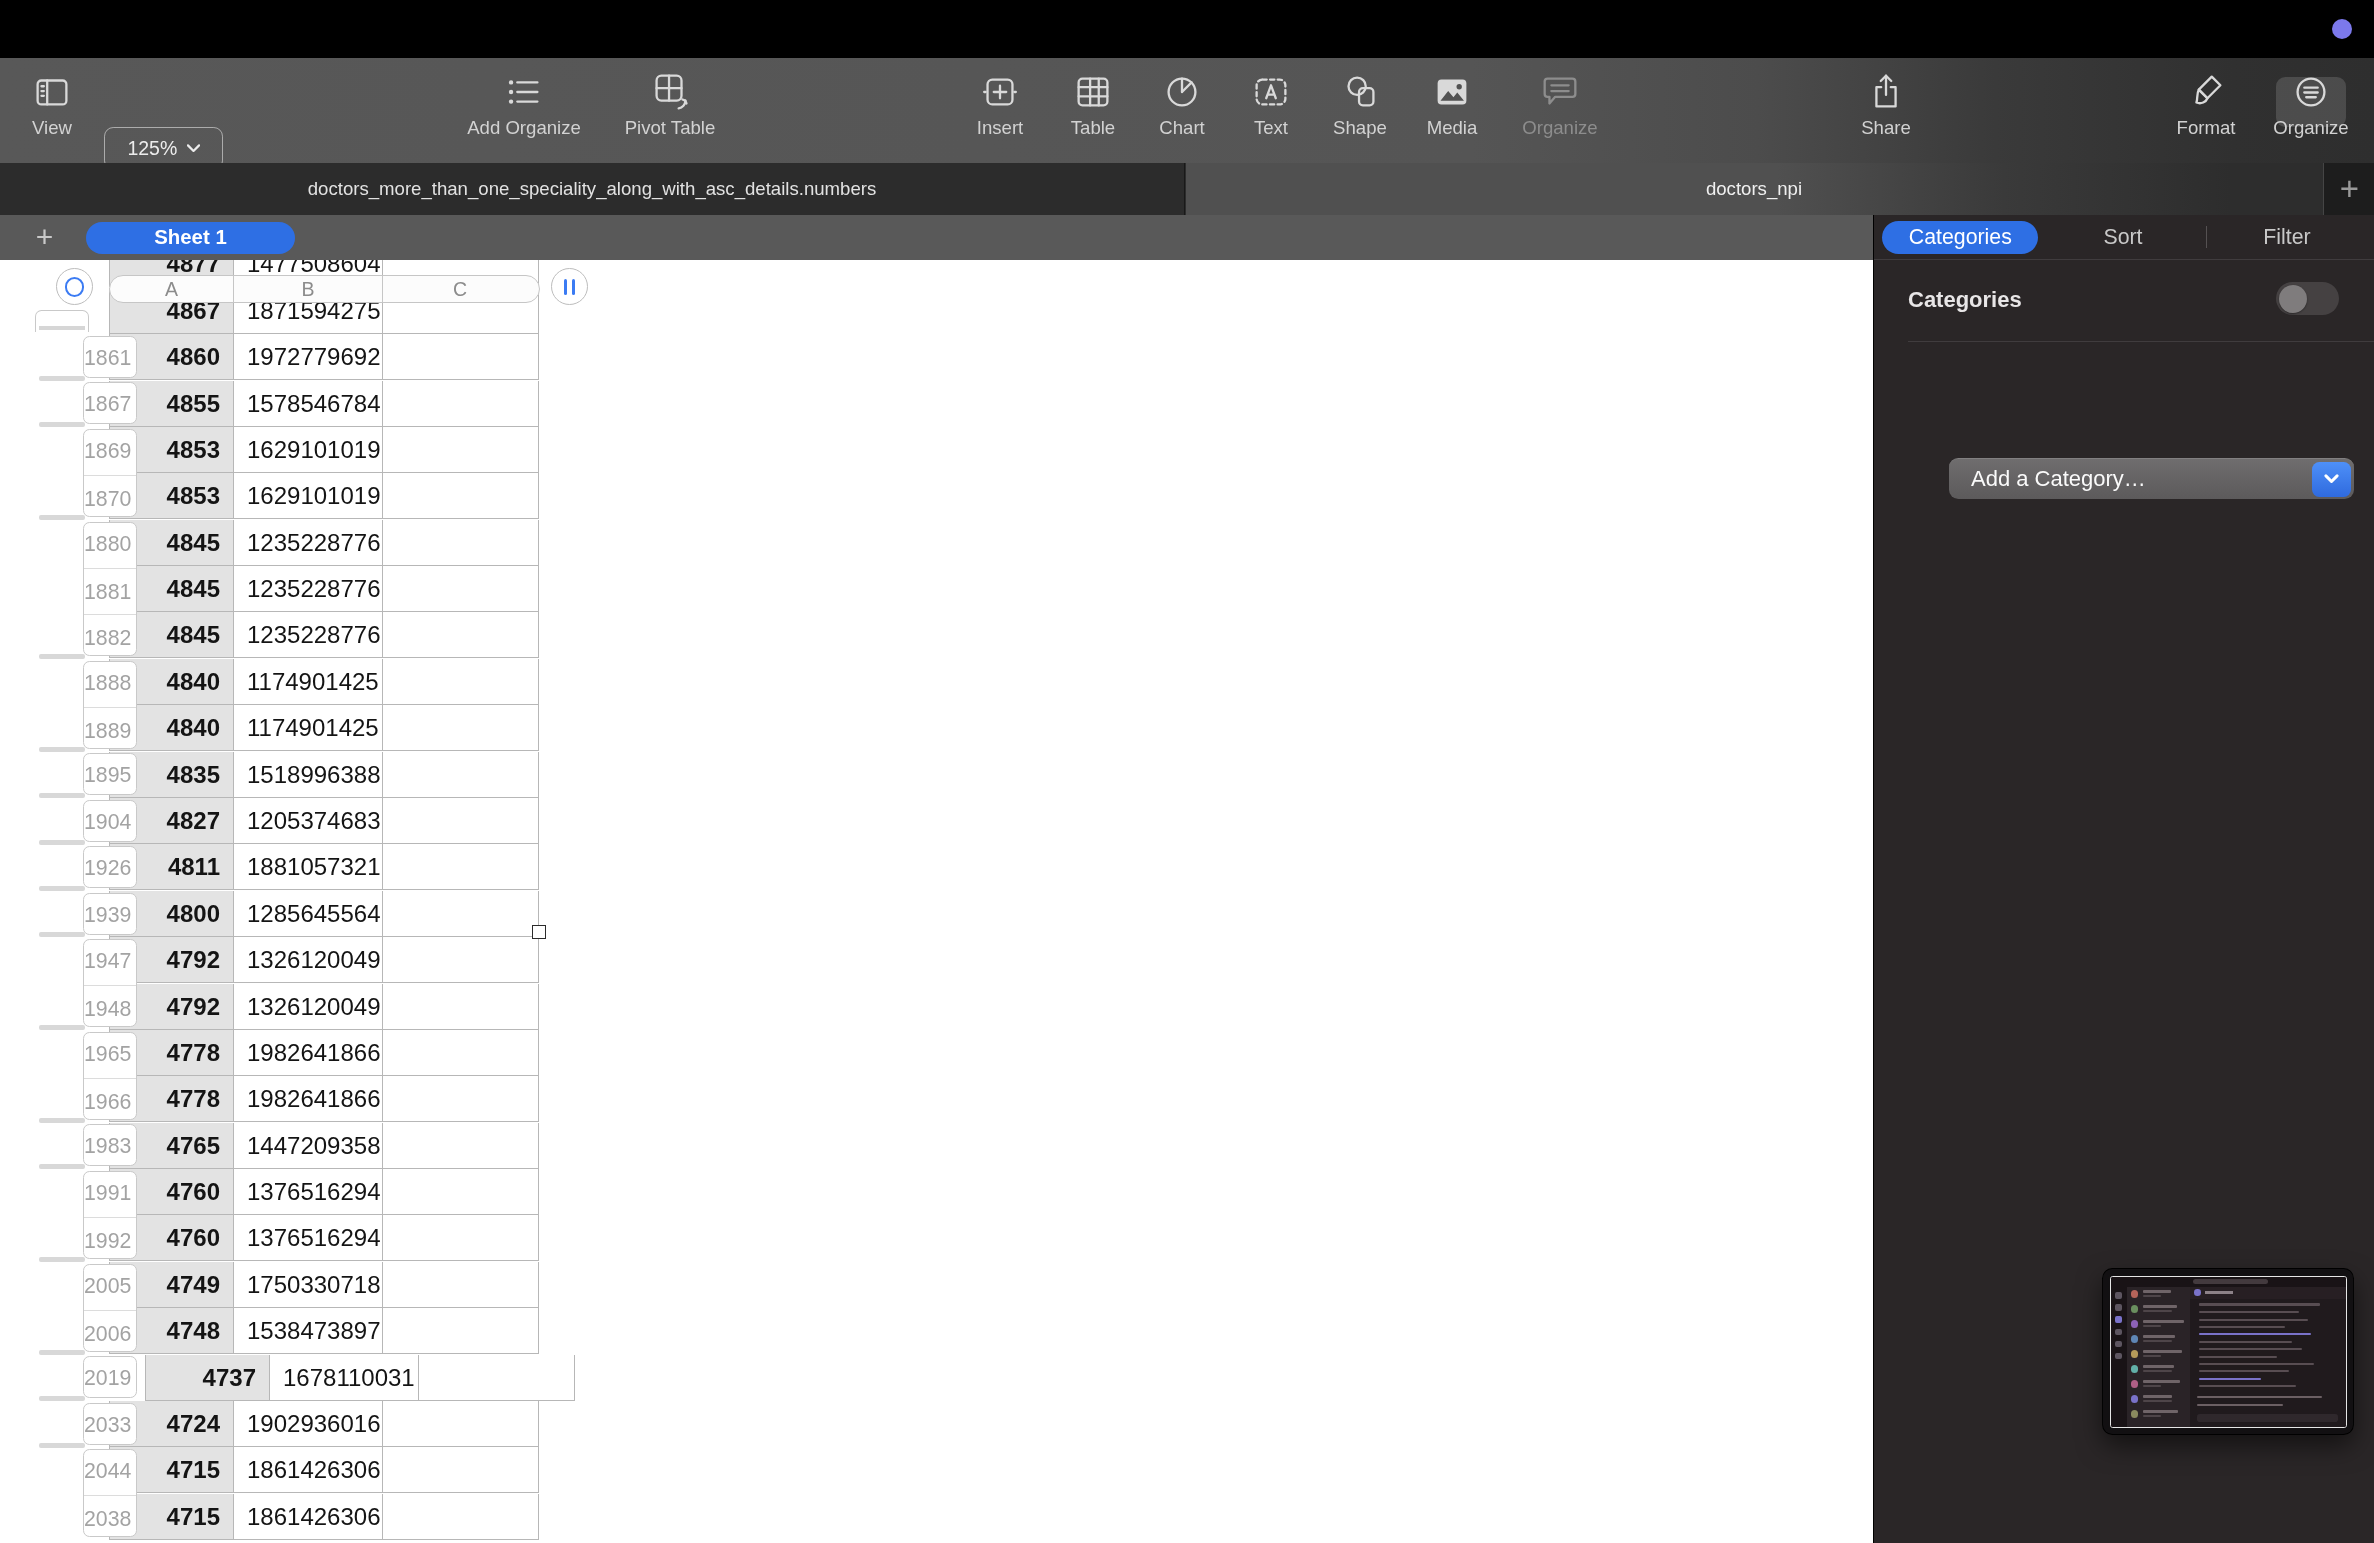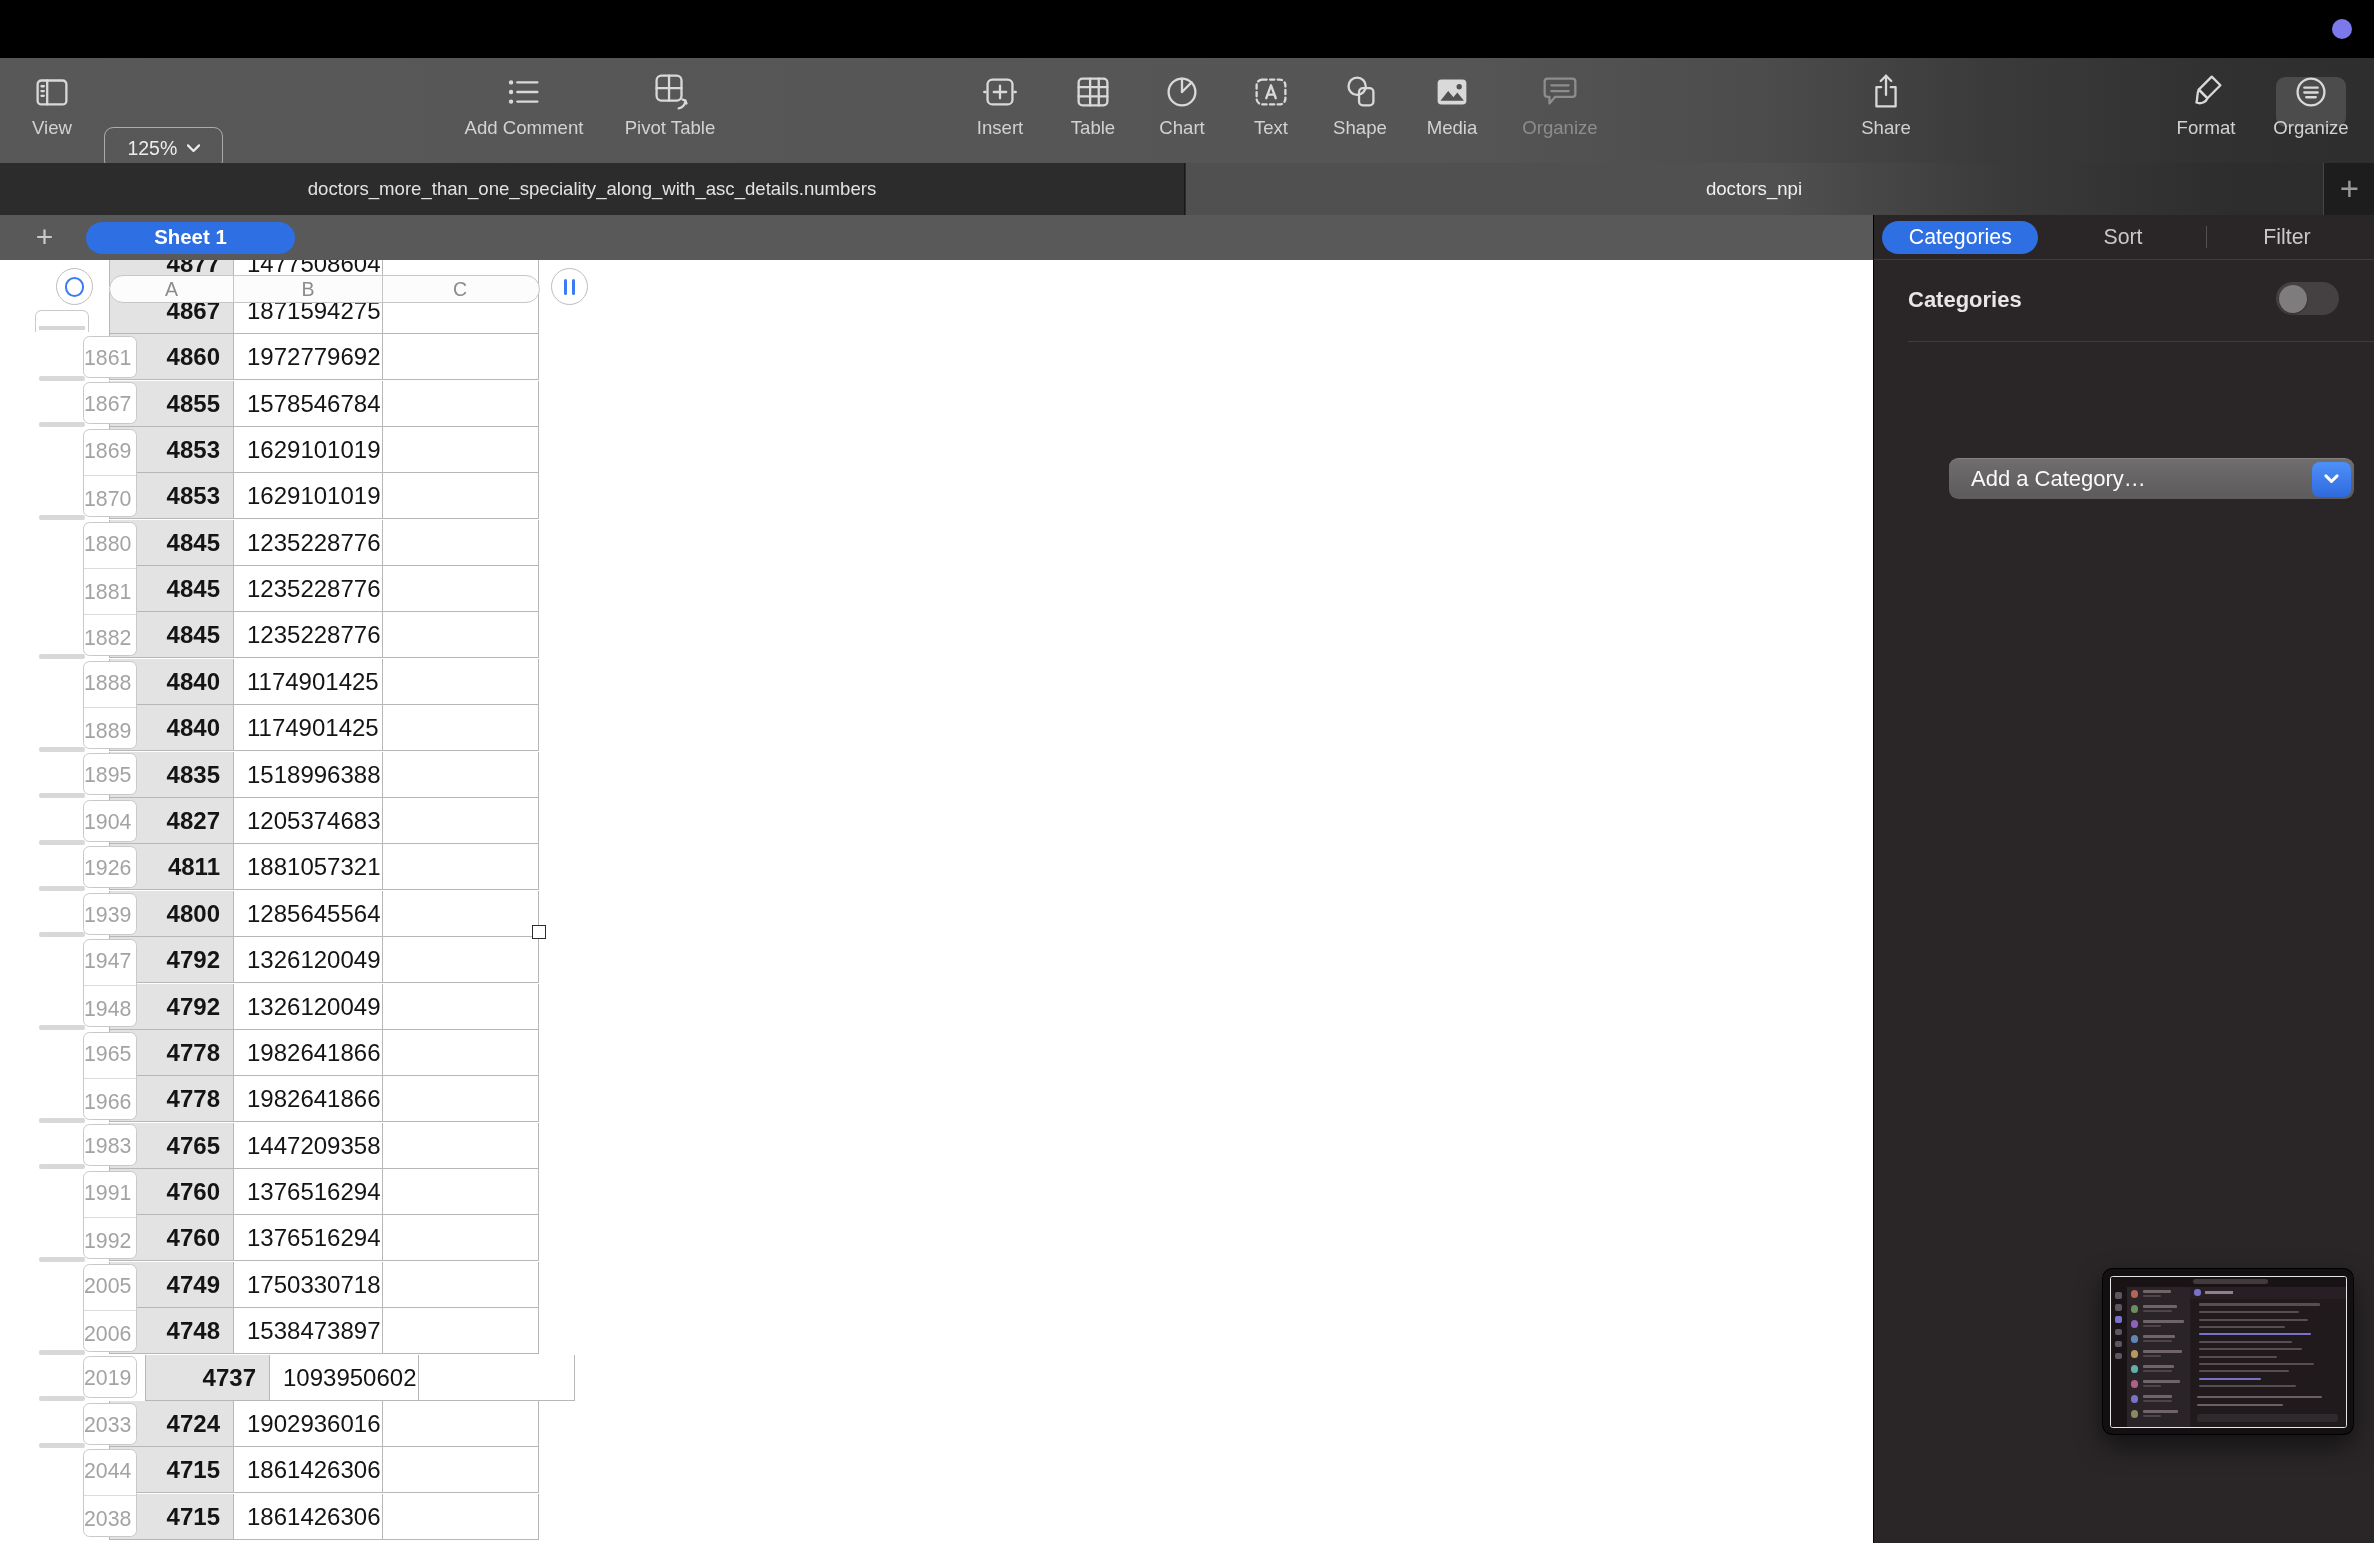--- a/index.html
+++ b/index.html
@@ -145,21 +145,21 @@
 
     <div class="titem" style="left:450px;">
       <svg viewBox="0 0 48 48">
         <line x1="17" y1="14" x2="38" y2="14"></line>
           <line x1="17" y1="24" x2="38" y2="24"></line>
           <line x1="17" y1="34" x2="38" y2="34"></line>
         <circle cx="10.5" cy="14" r="1.1" fill="#d9d9d9"></circle>
           <circle cx="10.5" cy="24" r="1.1" fill="#d9d9d9"></circle>
           <circle cx="10.5" cy="34" r="1.1" fill="#d9d9d9"></circle>
       </svg>
-      <span class="tlabel">Add Comment</span>
+      <span class="tlabel">Add Organize</span>
     </div>
 
     <div class="titem" style="left:596px;">
       <svg viewBox="0 0 48 48">
         <rect x="10" y="7" width="26" height="26" rx="5"></rect>
           <line x1="23" y1="7" x2="23" y2="33"></line>
           <line x1="10" y1="20" x2="36" y2="20"></line>
         <path d="M40 33 a8 8 0 0 1 -7 8"></path>
           <path d="M40 33 l-3 -1.2 M40 33 l1.2 3"></path>
       </svg>
@@ -400,21 +400,21 @@
           <div class="cell b">1750330718</div>
           <div class="cell c"></div>
         </div>
         <div class="trow" style="top: 1048px;">
           <div class="cell a">4748</div>
           <div class="cell b">1538473897</div>
           <div class="cell c"></div>
         </div>
         <div class="trow" style="top: 1095px; margin-left: 36px;">
           <div class="cell a">4737</div>
-          <div class="cell b">1093950602</div>
+          <div class="cell b">1678110031</div>
           <div class="cell c"></div>
         </div>
         <div class="trow" style="top: 1141px;">
           <div class="cell a">4724</div>
           <div class="cell b">1902936016</div>
           <div class="cell c"></div>
         </div>
         <div class="trow" style="top: 1187px;">
           <div class="cell a">4715</div>
           <div class="cell b">1861426306</div>

